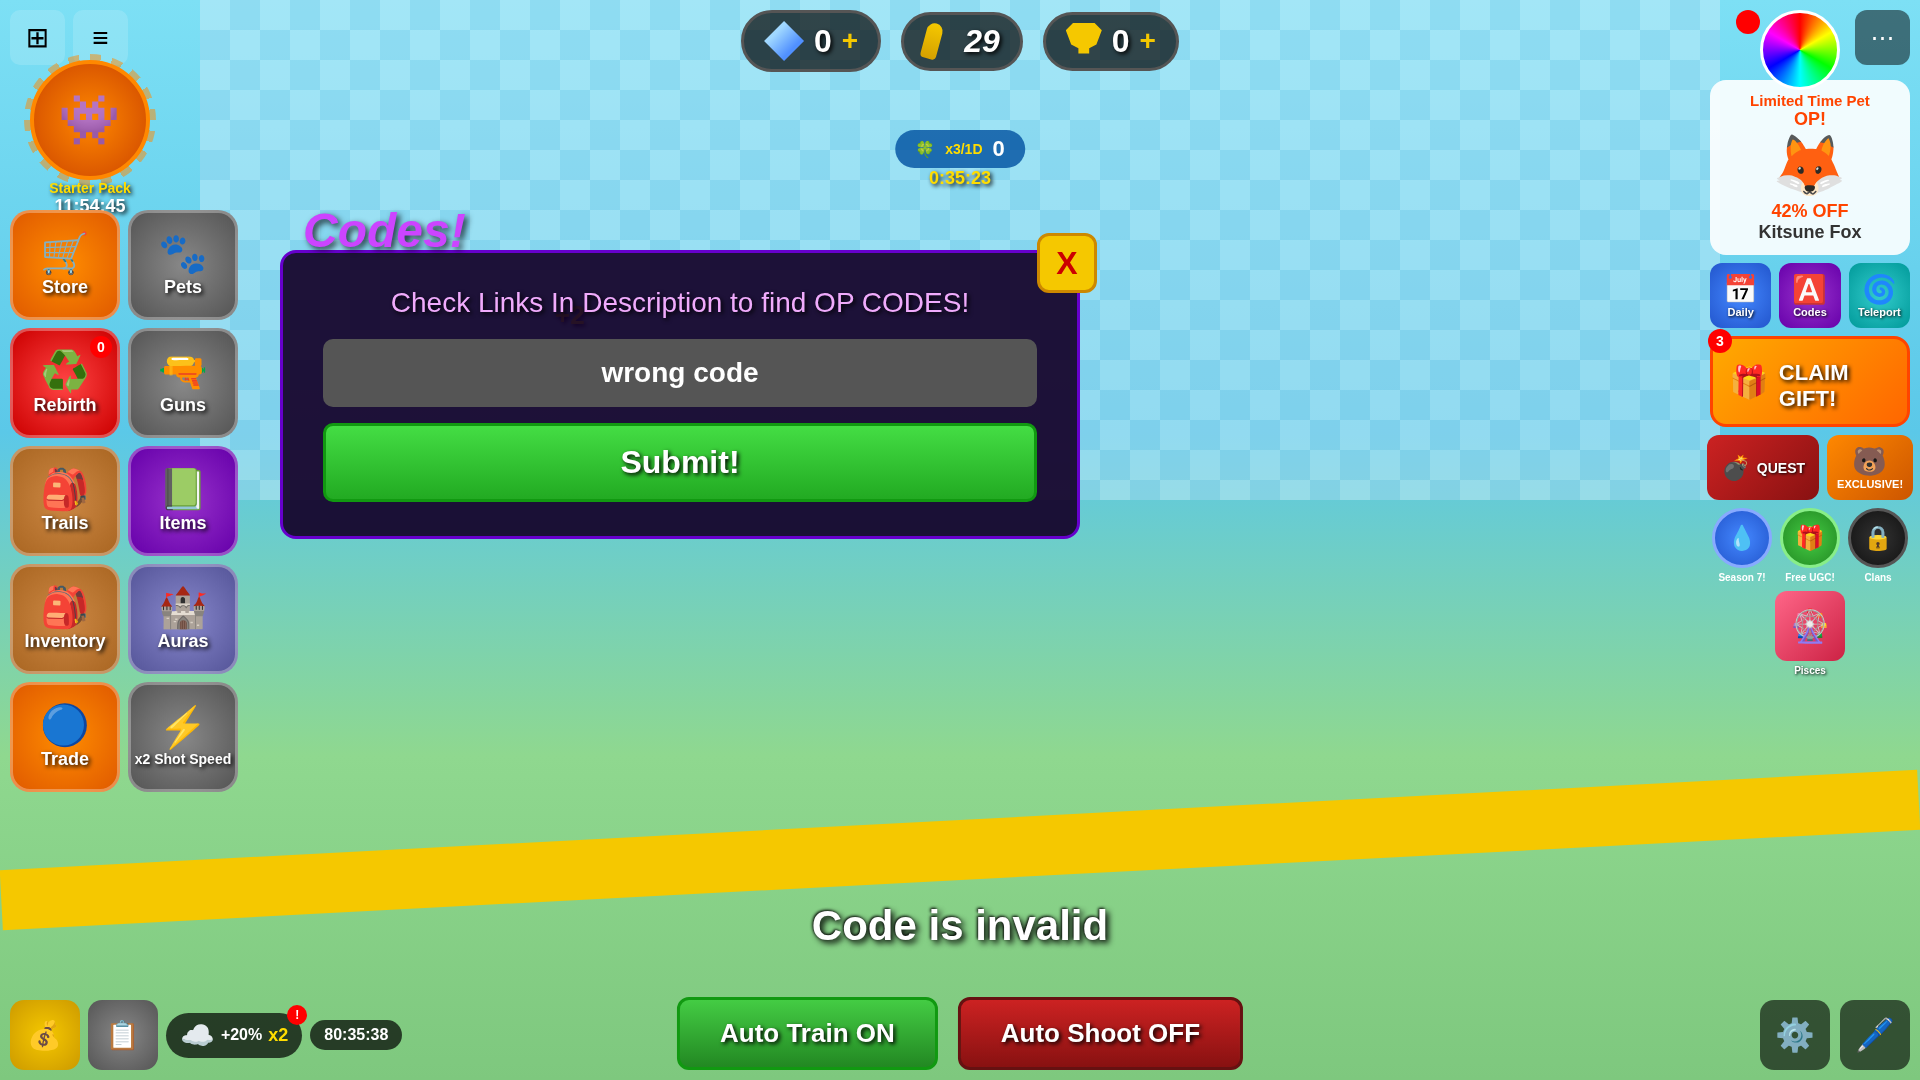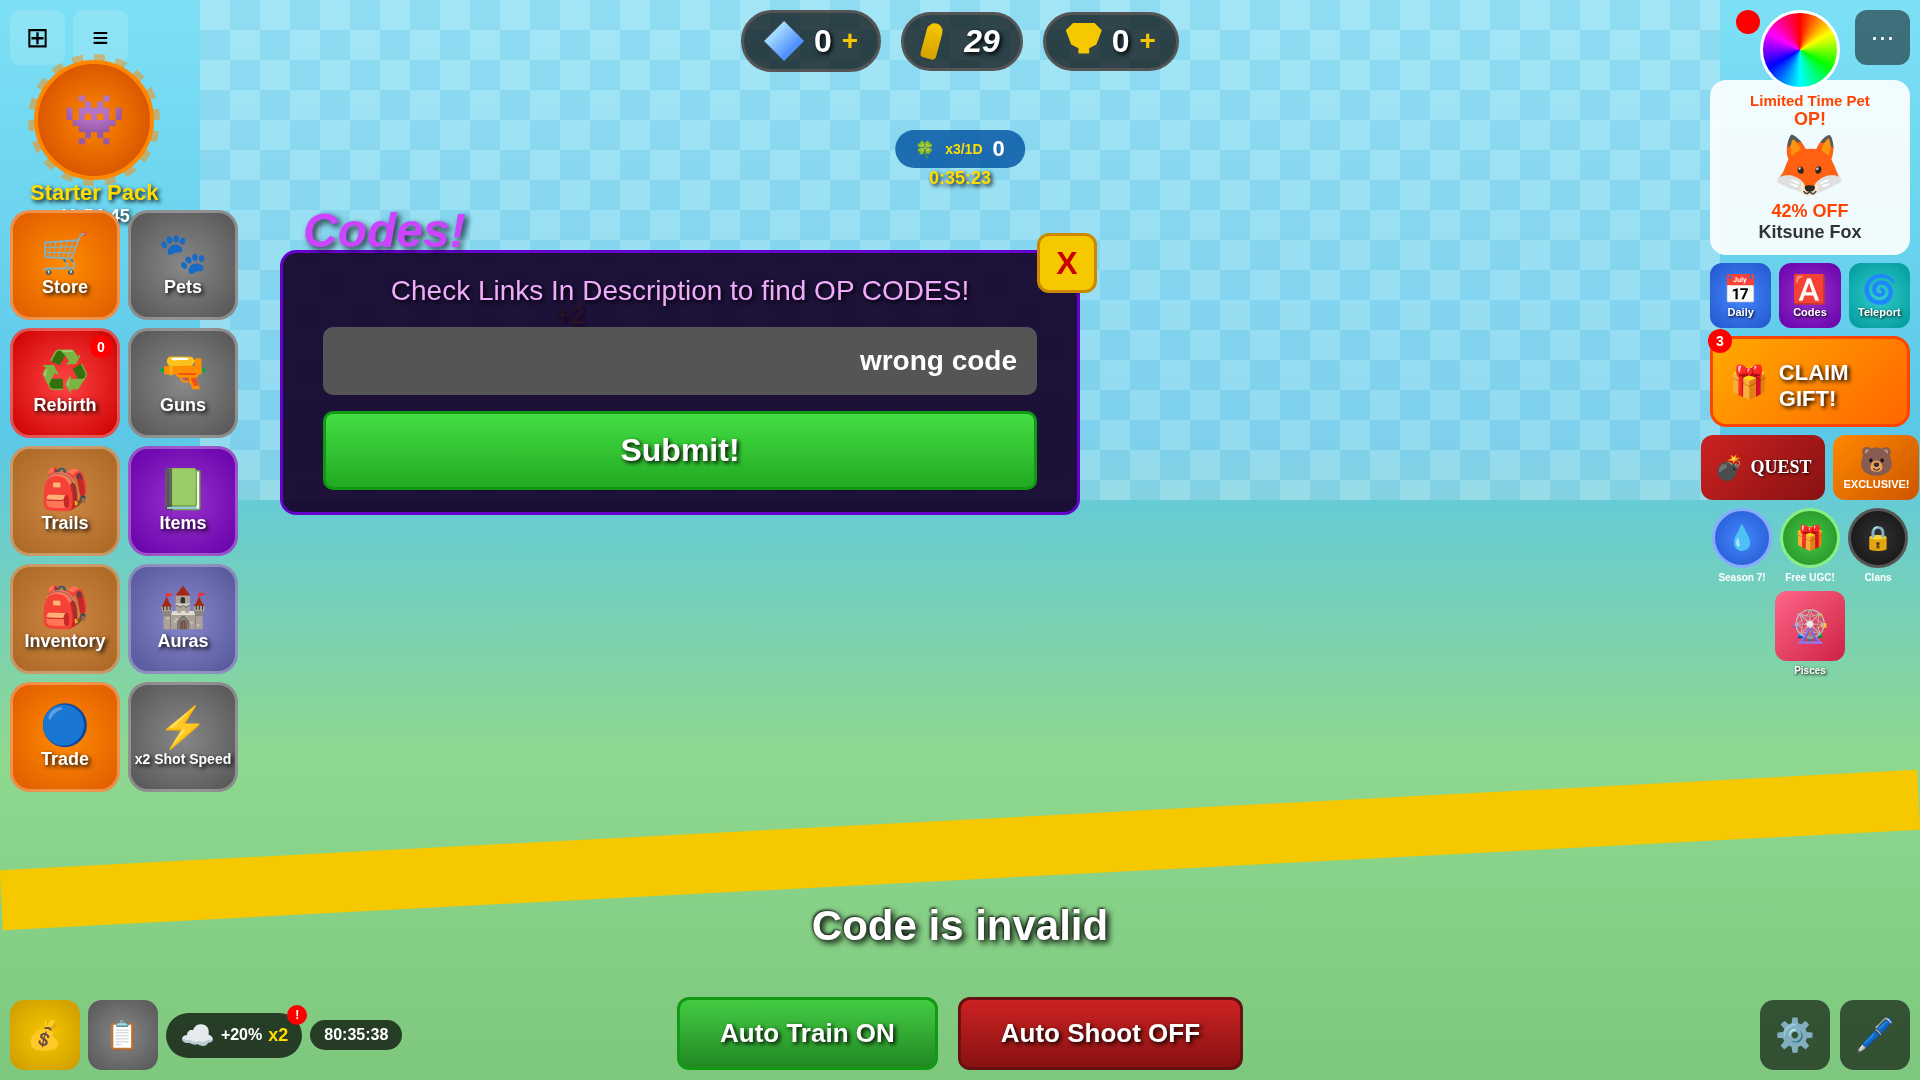--- a/index.html
+++ b/index.html
@@ -190,21 +190,21 @@
     .starter-rays {
       position: absolute;
       inset: -10px;
       background: repeating-conic-gradient(#ff8800 0deg 10deg, transparent 10deg 20deg);
       border-radius: 50%;
       opacity: 0.5;
       z-index: -1;
     }
 
     .starter-label {
-      font-size: 22px;
+      font-size: 14px;
       font-weight: 900;
       color: #ffdd00;
       text-shadow: 2px 2px 4px black;
       text-align: center;
     }
 
     .starter-timer {
       font-size: 18px;
       font-weight: 900;
       color: white;
@@ -213,21 +213,21 @@
 
     
     .codes-popup {
       position: absolute;
       top: 250px;
       left: 280px;
       width: 800px;
       background: rgba(20, 0, 40, 0.92);
       border: 3px solid #6600cc;
       border-radius: 16px;
-      padding: 22px 40px;
+      padding: 34px 40px;
       z-index: 20;
     }
 
     .codes-label {
       position: absolute;
       top: -50px;
       left: 20px;
       font-size: 48px;
       font-weight: 900;
       color: #cc44ff;
@@ -262,21 +262,21 @@
 
     .codes-input {
       width: 100%;
       padding: 18px 20px;
       font-size: 28px;
       font-weight: 700;
       background: #555;
       border: none;
       border-radius: 10px;
       color: white;
-      text-align: right;
+      text-align: center;
       margin-bottom: 16px;
       outline: none;
     }
 
     .codes-submit {
       width: 100%;
       padding: 18px;
       background: linear-gradient(180deg, #44dd44, #22aa22);
       border: none;
       border-radius: 10px;
@@ -410,25 +410,24 @@
       background: linear-gradient(135deg, #cc2222, #881111);
       border-radius: 12px;
       padding: 10px 14px;
       display: flex;
       align-items: center;
       gap: 6px;
       cursor: pointer;
     }
 
     .quest-text {
-      font-size: 18px;
+      font-size: 14px;
       font-weight: 900;
       color: white;
       text-shadow: 1px 1px 3px black;
-      font-family: Liberation Serif, serif;
     }
 
     .exclusive-btn {
       background: linear-gradient(135deg, #ff8800, #cc5500);
       border-radius: 12px;
       padding: 10px;
       cursor: pointer;
       display: flex;
       flex-direction: column;
       align-items: center;

